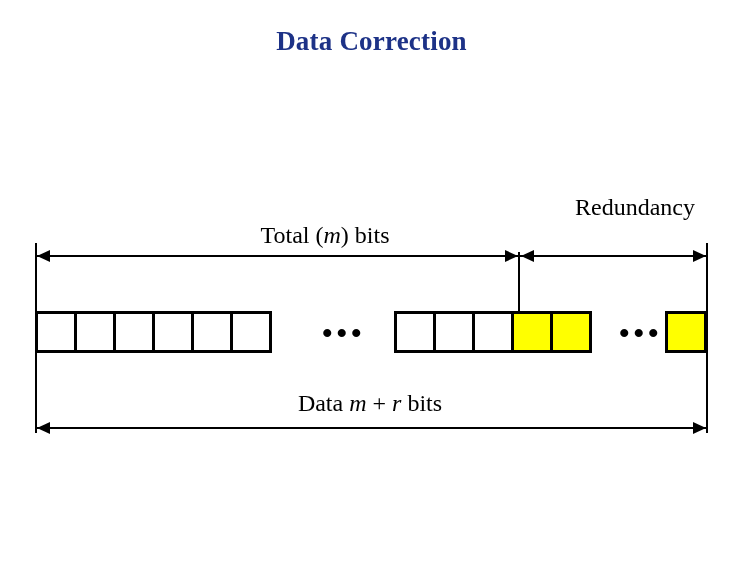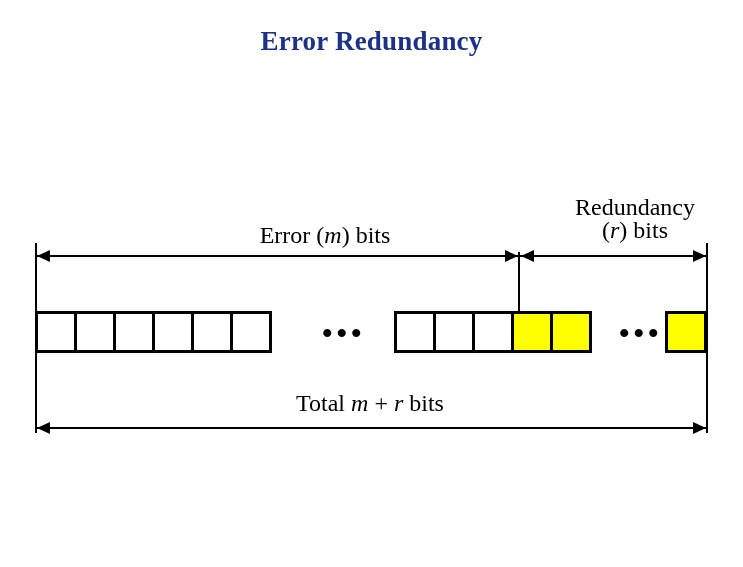--- a/index.html
+++ b/index.html
@@ -143,33 +143,32 @@
     white-space: nowrap;
   }
   #ellipsis-1 { left: 322px; }
   #ellipsis-2 { left: 619px; }
 </style>
 </head>
 <body>
 
 <div id="slide">
 
-  <div id="slide-title">Error Redundancy</div>
+  <div id="slide-title">Data Correction</div>
 
   <div class="diagram-label" id="label-data">
-    <span>Error (</span><i>m</i><span>) bits</span>
+    <span>Total (</span><i>m</i><span>) bits</span>
   </div>
 
   <div class="diagram-label" id="label-redundancy">
     <div>Redundancy</div>
-    <div><span>(</span><i>r</i><span>) bits</span></div>
   </div>
 
   <div class="diagram-label" id="label-total">
-    <span>Total </span><i>m</i><span> + </span><i>r</i><span> bits</span>
+    <span>Data </span><i>m</i><span> + </span><i>r</i><span> bits</span>
   </div>
 
   <div class="vline" id="vline-left"></div>
   <div class="vline" id="vline-mid"></div>
   <div class="vline" id="vline-right"></div>
 
   <div class="arrow-bar" id="arrow-data"></div>
   <div class="arrowhead left" id="head-data-l"></div>
   <div class="arrowhead right" id="head-data-r"></div>
 

